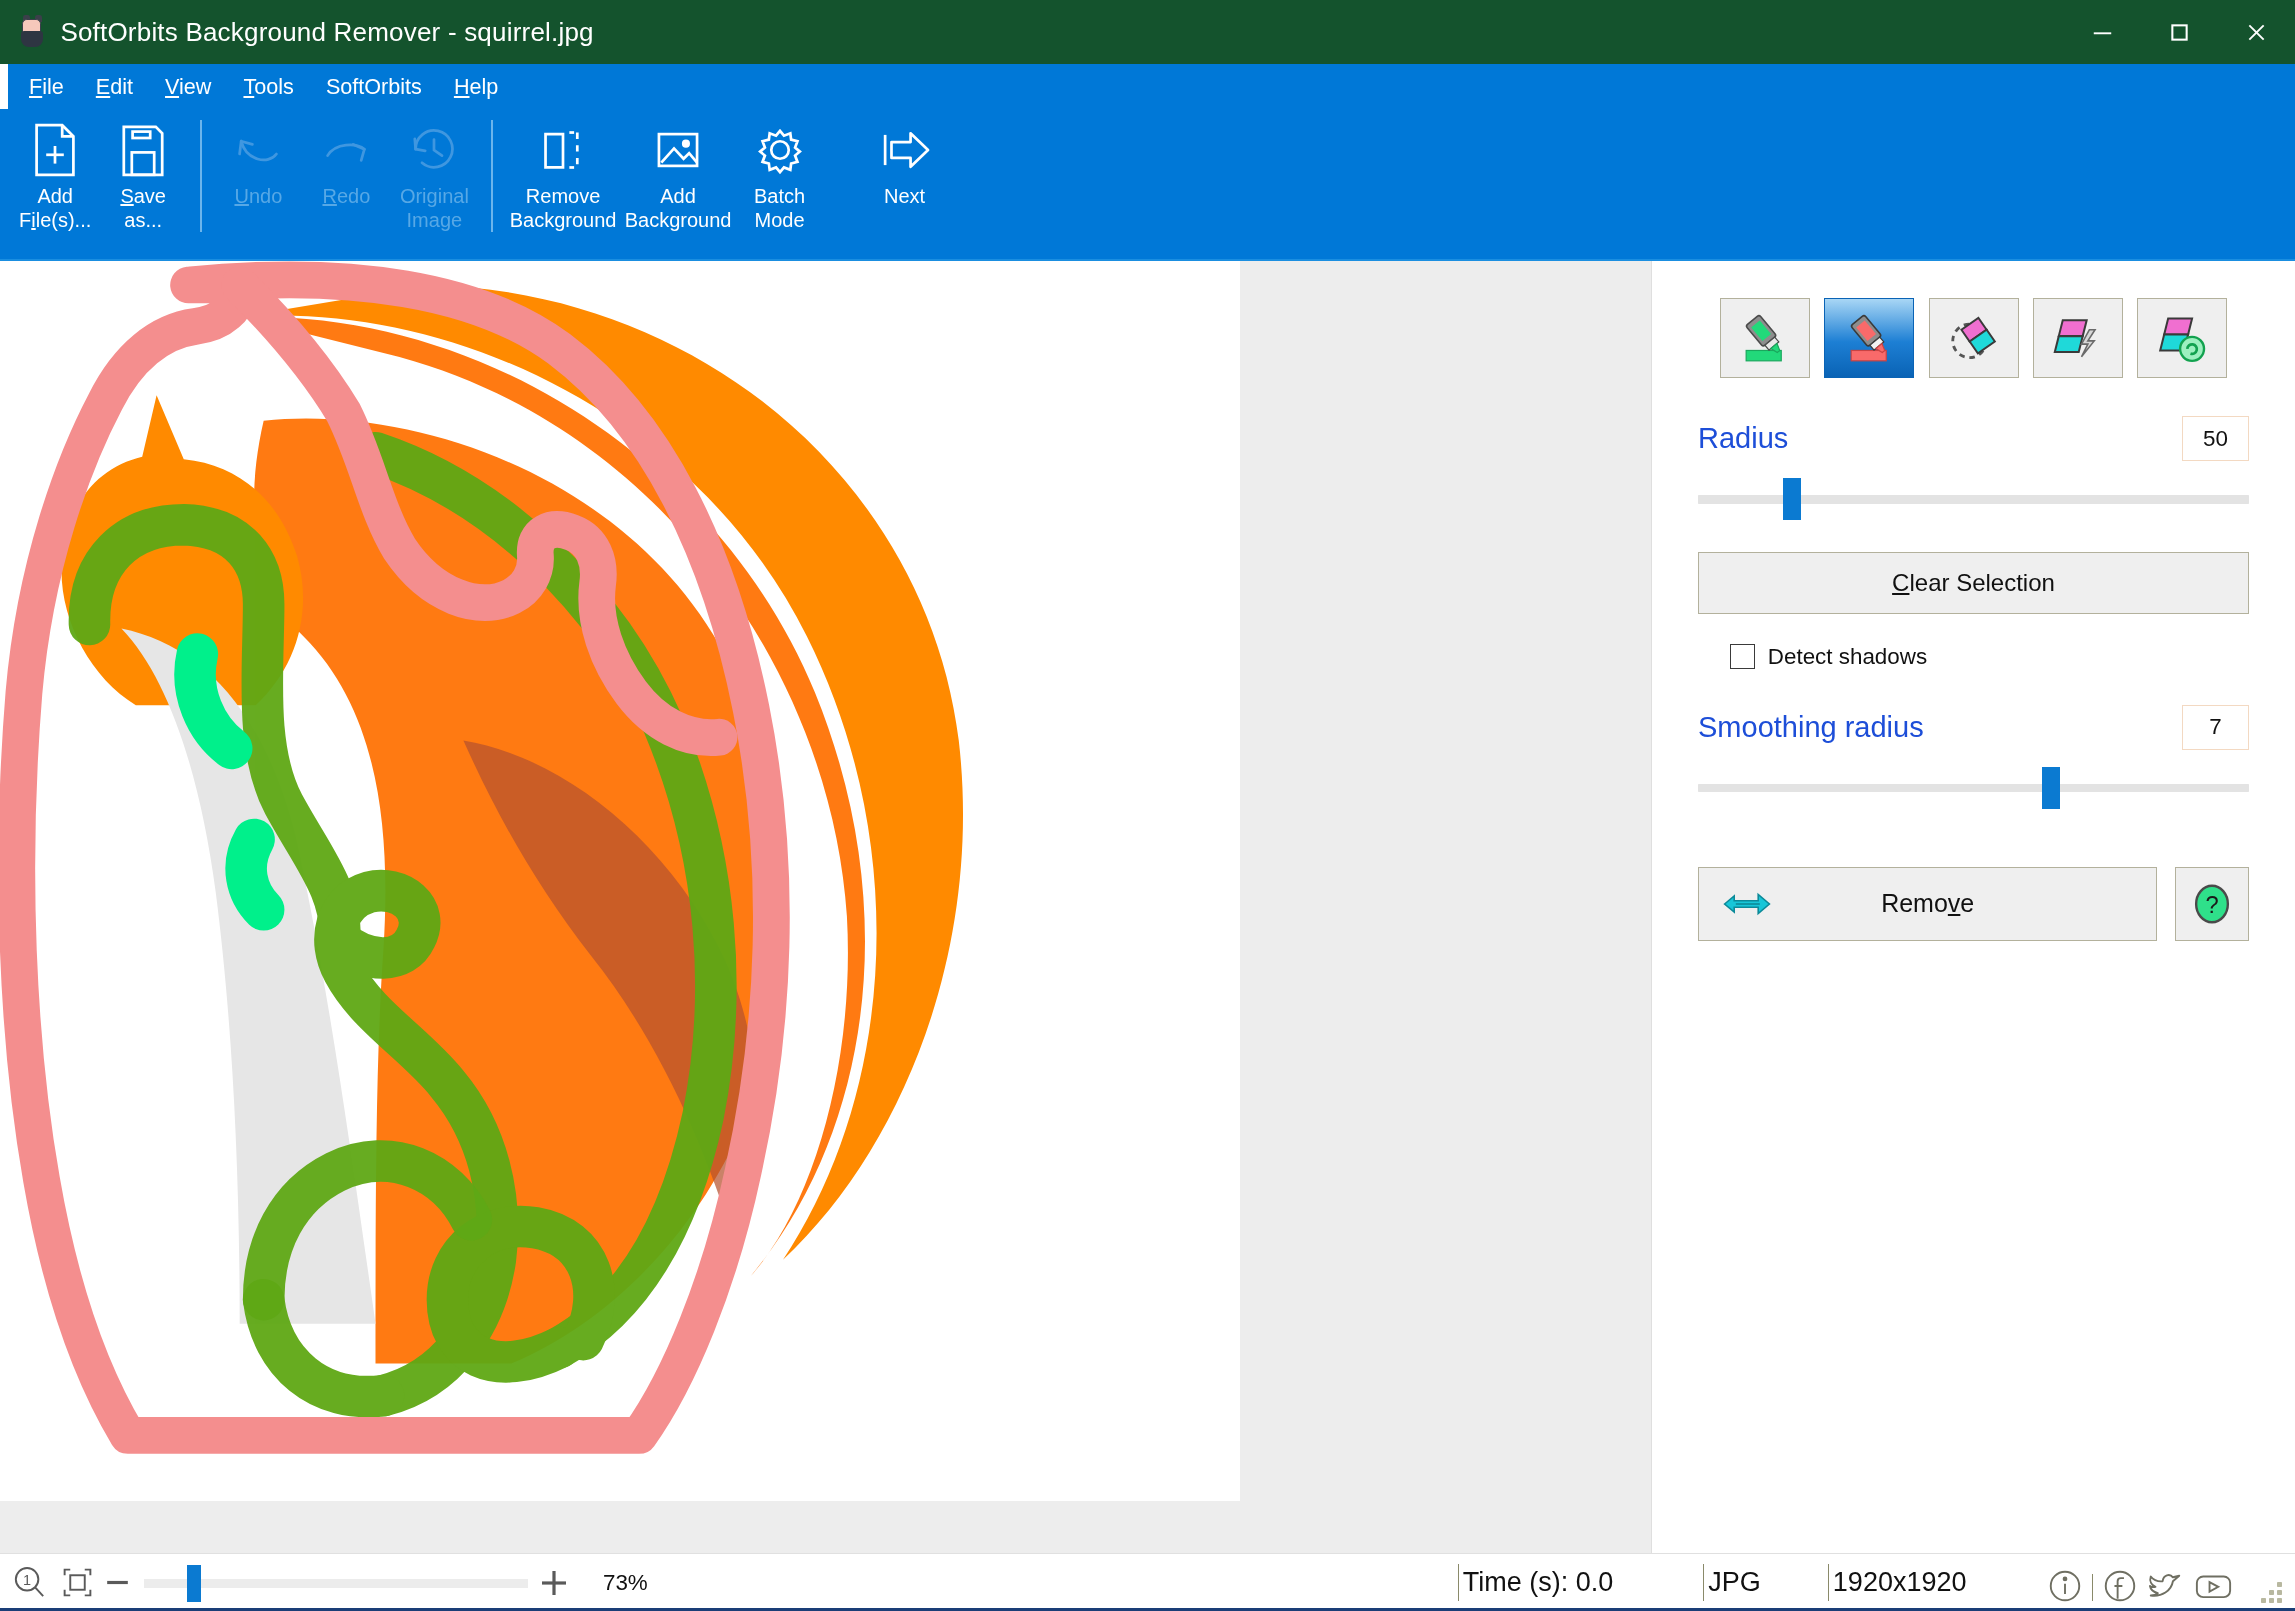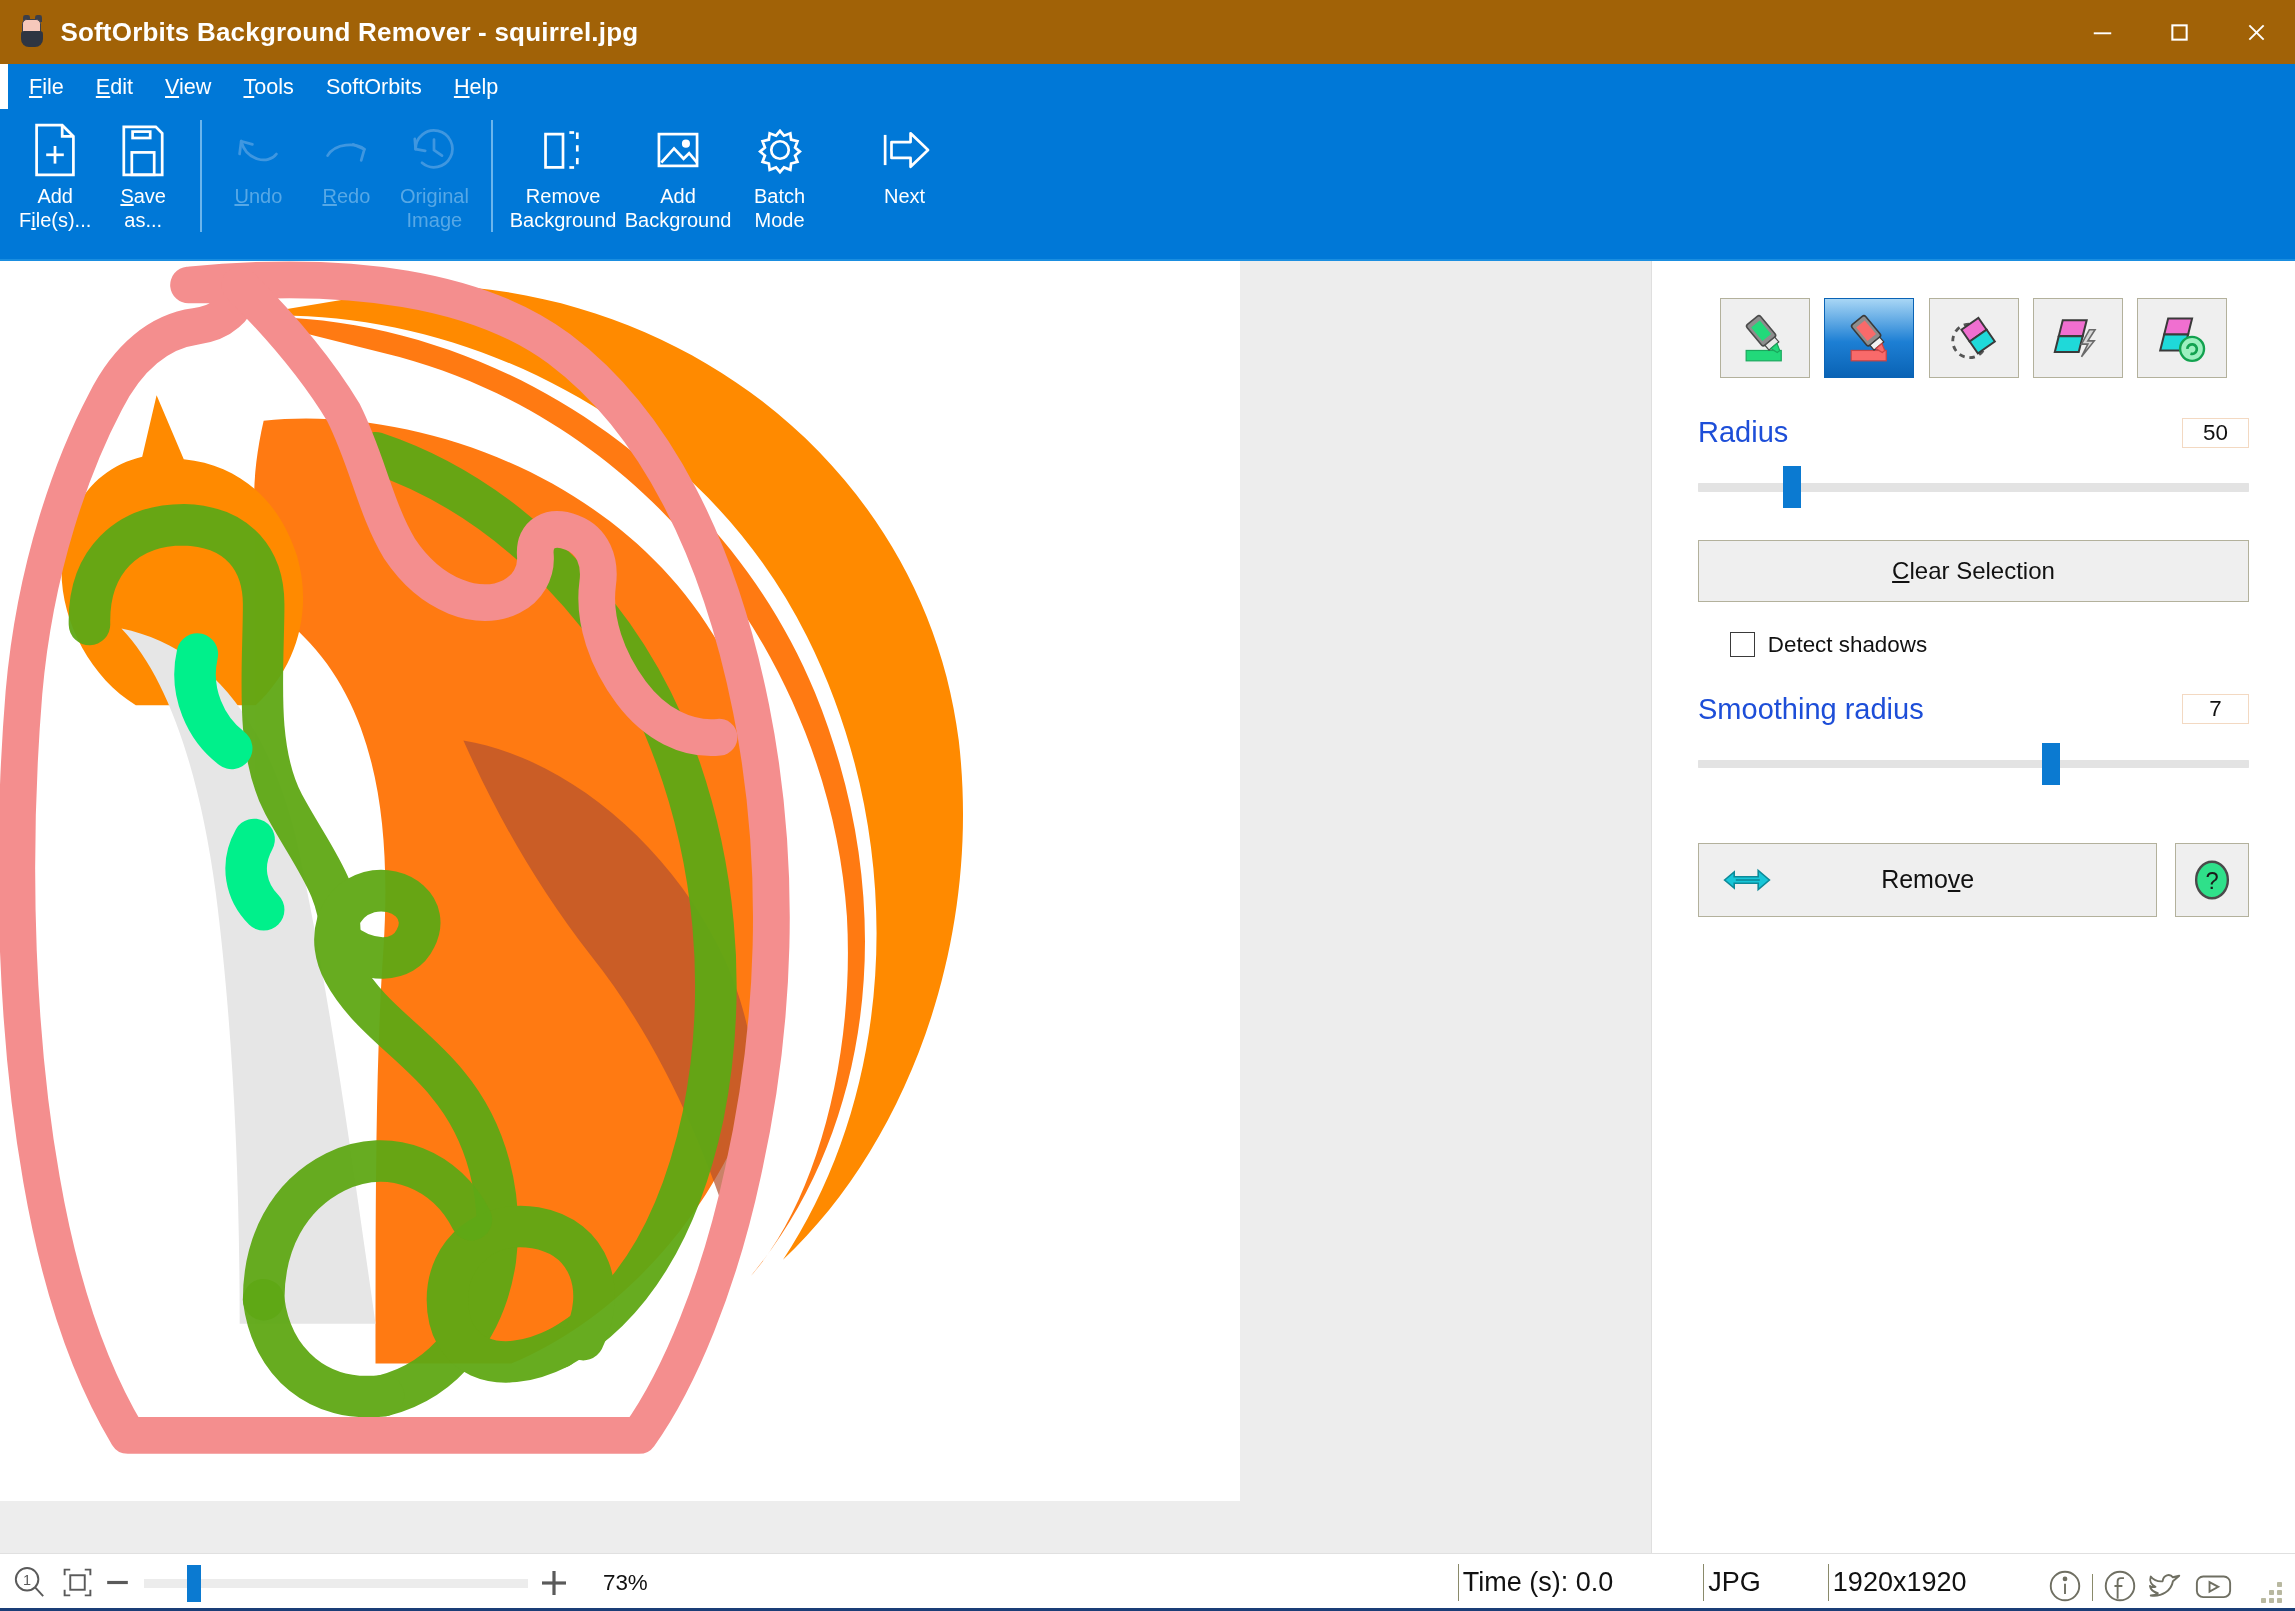--- a/index.html
+++ b/index.html
@@ -11,25 +11,24 @@
   }
   #app {
     width: 2295px; height: 1611px;
     display: flex; flex-direction: column;
     position: relative;
   }
 
   
   .titlebar {
     height: 64px;
-    background: #a16207;
+    background: #14532d;
     display: flex; align-items: center;
     flex: 0 0 64px;
     position: relative;
-    font-weight: bold;
   }
   .title-icon {
     width: 30px; height: 30px;
     margin-left: 17.6px; margin-right: 12.8px;
     position: relative;
     flex: 0 0 auto;
   }
   .title-icon .sq-head {
     position: absolute; left: 4.8px; top: 1.6px;
     width: 19px; height: 16px;
@@ -171,21 +170,21 @@
     background: linear-gradient(to bottom, #a8d6f5 0%, #1d7fd4 55%, #0a63b5 100%);
   }
   .tool-btn svg { display: block; }
 
   .field-row {
     display: flex; align-items: center; justify-content: space-between;
     margin-bottom: 12.8px;
   }
   .field-label { font-size: 29px; color: #1d4ed8; }
   .field-box {
-    width: 67px; height: 30px;
+    width: 67px; height: 45px;
     border: 0.8px solid #f3d9c2;
     background: #ffffff;
     font-size: 22.4px; color: #111;
     display: flex; align-items: center; justify-content: center;
   }
 
   .slider {
     position: relative;
     height: 51px;
     margin-bottom: 27px;

